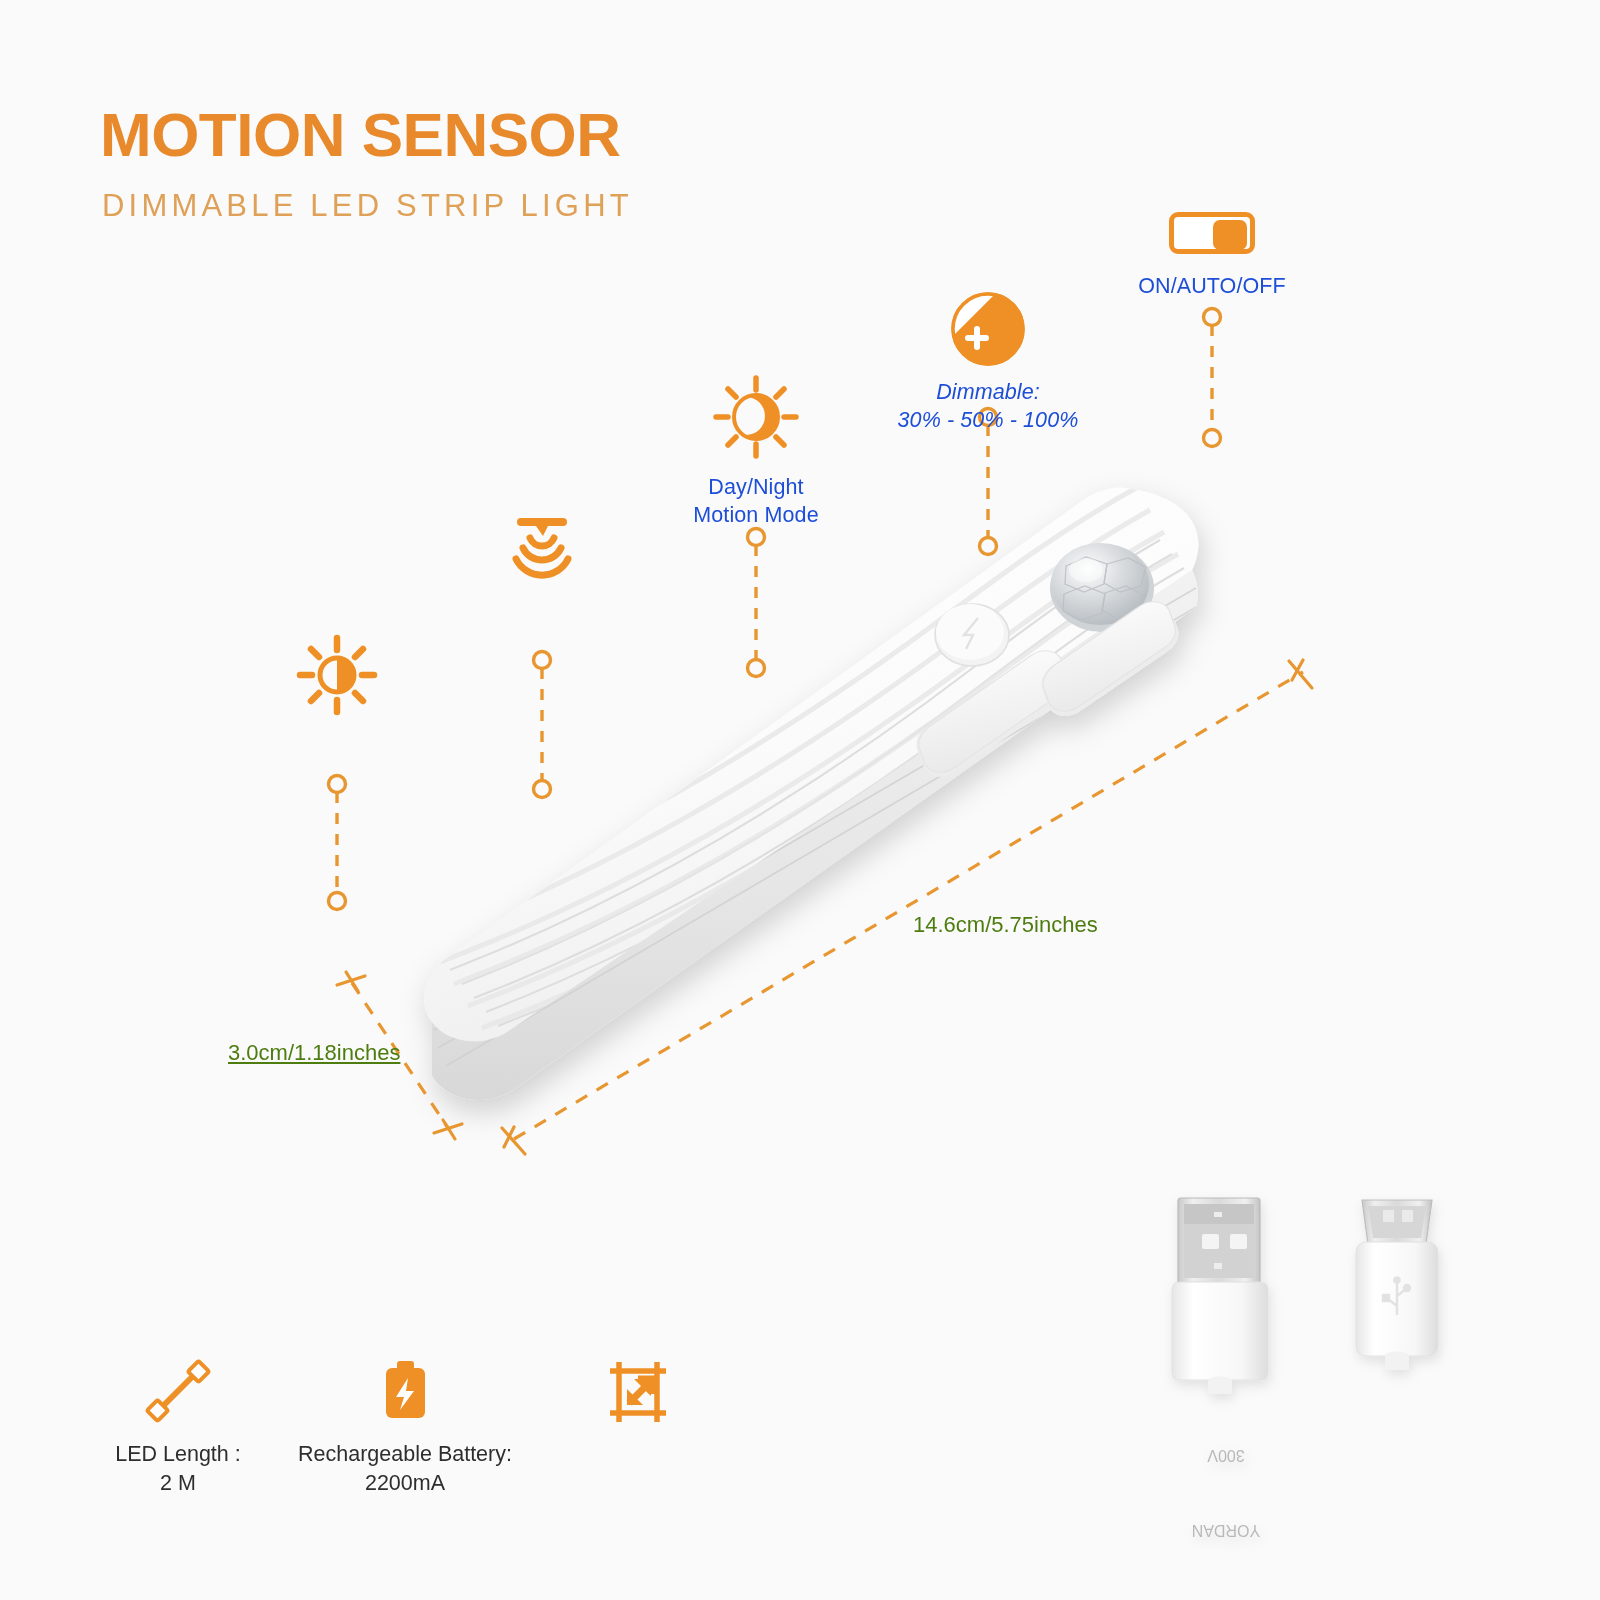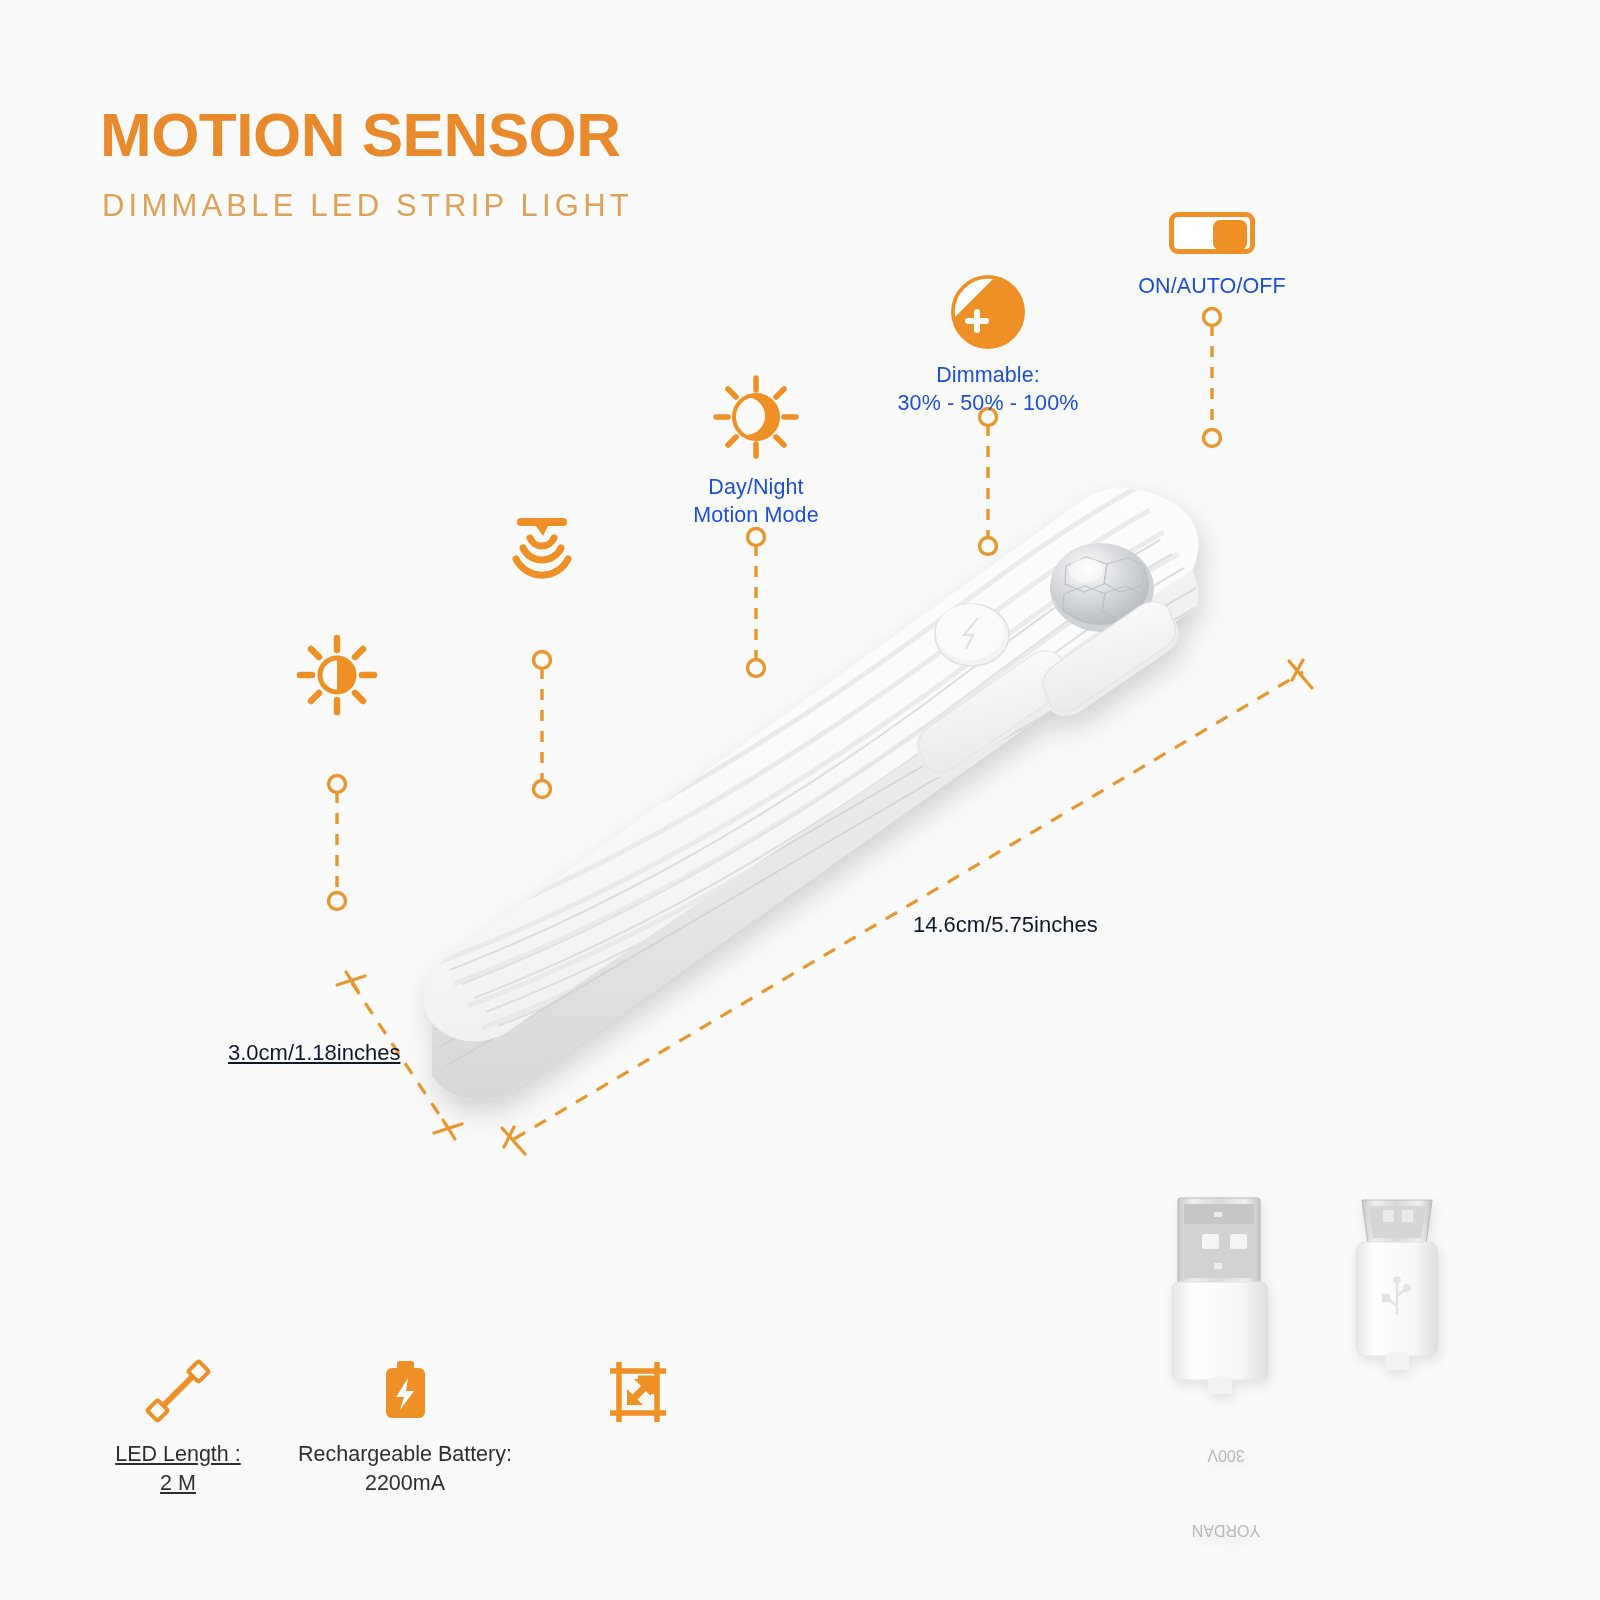--- a/index.html
+++ b/index.html
@@ -47,21 +47,21 @@
   
   .toggle{
     width:86px;height:42px;border:5px solid #EE9025;border-radius:9px;
     background:#fff;position:relative;box-sizing:border-box;margin:0 auto;
   }
   .toggle .knob{
     position:absolute;right:3px;top:3px;width:34px;height:30px;
     border-radius:7px;background:#EE9025;
   }
 
-  .dimtext{position:absolute;font-size:22px;color:#0f172a;white-space:nowrap;}
+  .dimtext{position:absolute;font-size:22px;color:#4d7c0f;white-space:nowrap;}
 
   svg{display:block;overflow:visible;}
 </style>
 </head>
 <body>
 
 <div id="stage">
 
   <div class="title">MOTION SENSOR</div>
   <div class="subtitle">DIMMABLE LED STRIP LIGHT</div>
@@ -332,21 +332,21 @@
         <line x1="74" y1="17" x2="66" y2="25"></line>
         <line x1="26" y1="65" x2="18" y2="73"></line>
       </g>
       <circle cx="46" cy="45" r="22" fill="#EE9025" mask="url(#moonMask)"></circle>
       <circle cx="46" cy="45" r="22" fill="none" stroke="#EE9025" stroke-width="4"></circle>
     </svg>
     <div class="cap">Day/Night
 Motion Mode</div>
   </div>
 
-  <div class="callout" style="left:873px;top:272px;width:230px;">
+  <div class="callout" style="left:873px;top:289px;width:230px;font-style:italic;">
     <svg class="ico" width="80" height="80" viewBox="0 0 80 80">
       <circle cx="40" cy="40" r="35" fill="#ffffff" stroke="#EE9025" stroke-width="3.4"></circle>
       <path d="M 40,5 A 35,35 0 0 0 40,75 A 35,35 0 0 0 40,5 Z" fill="none"></path>
       <clipPath id="halfClip">
           <circle cx="40" cy="40" r="35"></circle>
         </clipPath>
       <g clip-path="url(#halfClip)">
         <path d="M -10,-10 L 62,-10 L -10,62 Z" fill="#ffffff"></path>
         <path d="M 70,18 L 90,90 L -10,90 L -10,62 L 62,-10 Z" fill="#EE9025"></path>
       </g>
@@ -359,21 +359,21 @@
 30% - 50% - 100%</div>
   </div>
 
   <div class="callout" style="left:1097px;top:212px;width:230px;">
     <div class="toggle">
       <div class="knob"></div>
     </div>
     <div class="cap" style="margin-top:18px;">ON/AUTO/OFF</div>
   </div>
 
-  <div class="spec" style="left:63px;top:1348px;text-decoration:underline;">
+  <div class="spec" style="left:63px;top:1348px;">
     <div class="sico">
       <svg width="76" height="76" viewBox="0 0 76 76">
         <line x1="19" y1="57" x2="57" y2="19" stroke="#EE9025" stroke-width="6"></line>
         <rect x="10" y="50" width="15" height="15" rx="2" transform="rotate(45 17.5 57.5)" fill="#ffffff" stroke="#EE9025" stroke-width="4"></rect>
         <rect x="51" y="11" width="15" height="15" rx="2" transform="rotate(45 58.5 18.5)" fill="#ffffff" stroke="#EE9025" stroke-width="4"></rect>
       </svg>
     </div>
     <div class="slabel">LED Length :
 2 M</div>
   </div>

